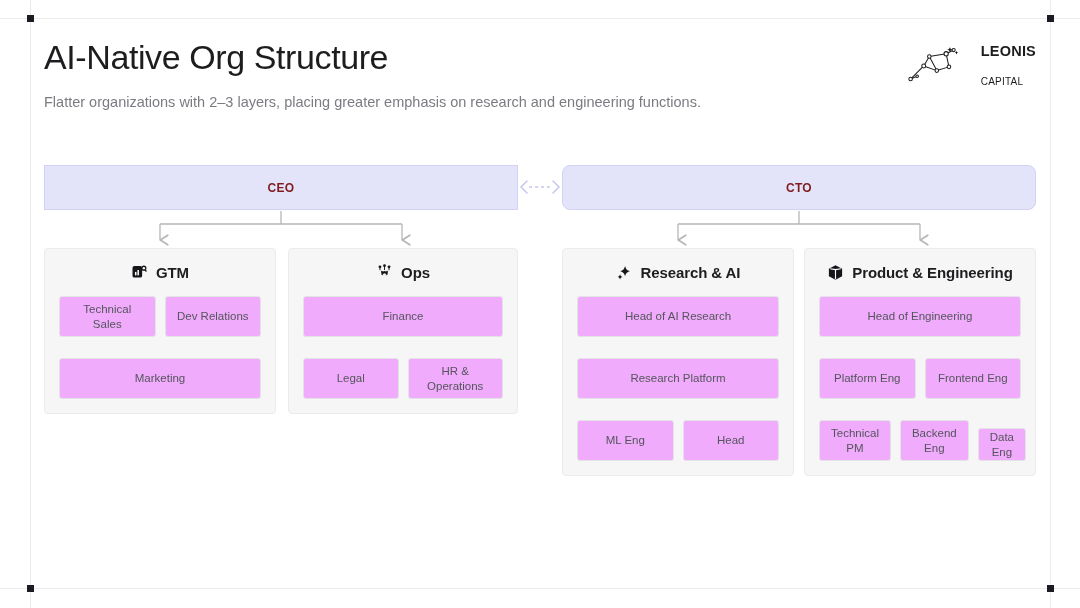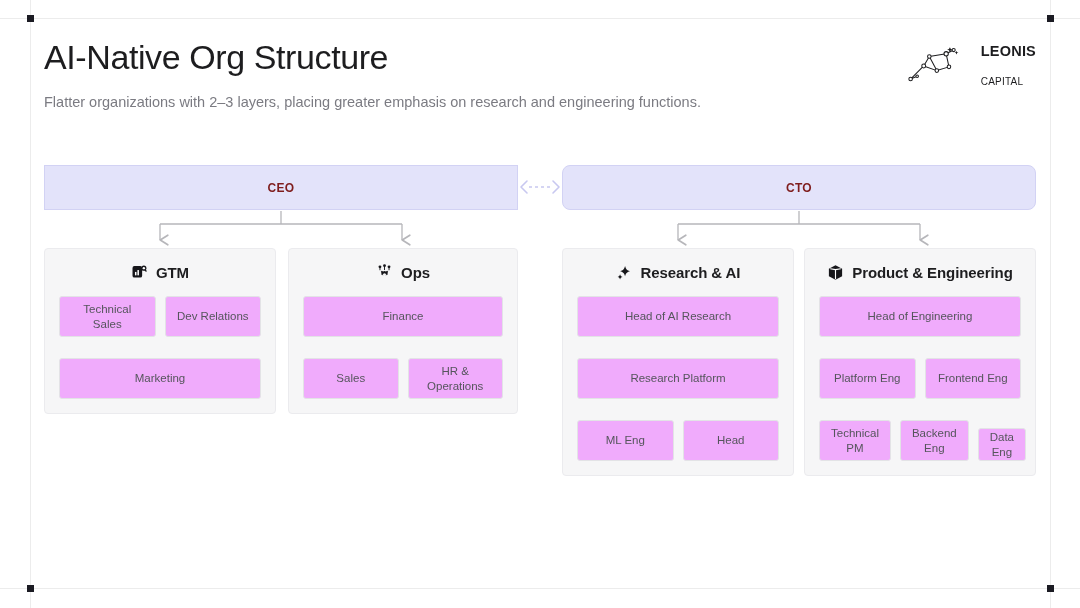--- a/index.html
+++ b/index.html
@@ -206,21 +206,21 @@
         </g>
         <path d="M9 7.4 l1.5 .45 1.35-.75 1.05 1.05 -.75 1.35 .45 1.5 -1.5 .45 -.75 1.35 -1.35-.3 -1.35 .3 -.75-1.35 -1.5-.45 .45-1.5 -.75-1.35 1.05-1.05 1.35 .75 z" fill="#16161a"></path>
         <circle cx="9" cy="11.6" r="1.7" fill="#f6f6f7"></circle>
       </svg>
       <span class="ttl">Ops</span>
     </div>
     <div class="row">
       <div class="node">Finance</div>
     </div>
     <div class="row">
-      <div class="node">Sales</div>
+      <div class="node">Legal</div>
       <div class="node two-line">HR &amp; Operations</div>
     </div>
   </div>
 
   <div class="col" id="col-res">
     <div class="col-head">
       <svg class="col-icon" viewBox="0 0 18 18">
         <path d="M9.6 2.2 c .9 3.4 1.9 4.5 5.2 5.4 c -3.3 .9 -4.3 2.0 -5.2 5.5 c -.9-3.5 -1.9-4.6 -5.2-5.5 c 3.3-.9 4.3-2.0 5.2-5.4 z" fill="#16161a"></path>
         <path d="M4.3 10.9 c .45 1.8 .95 2.3 2.6 2.8 c -1.65 .5 -2.15 1.0 -2.6 2.8 c -.45-1.8 -.95-2.3 -2.6-2.8 c 1.65-.5 2.15-1.0 2.6-2.8 z" fill="#16161a"></path>
       </svg>

